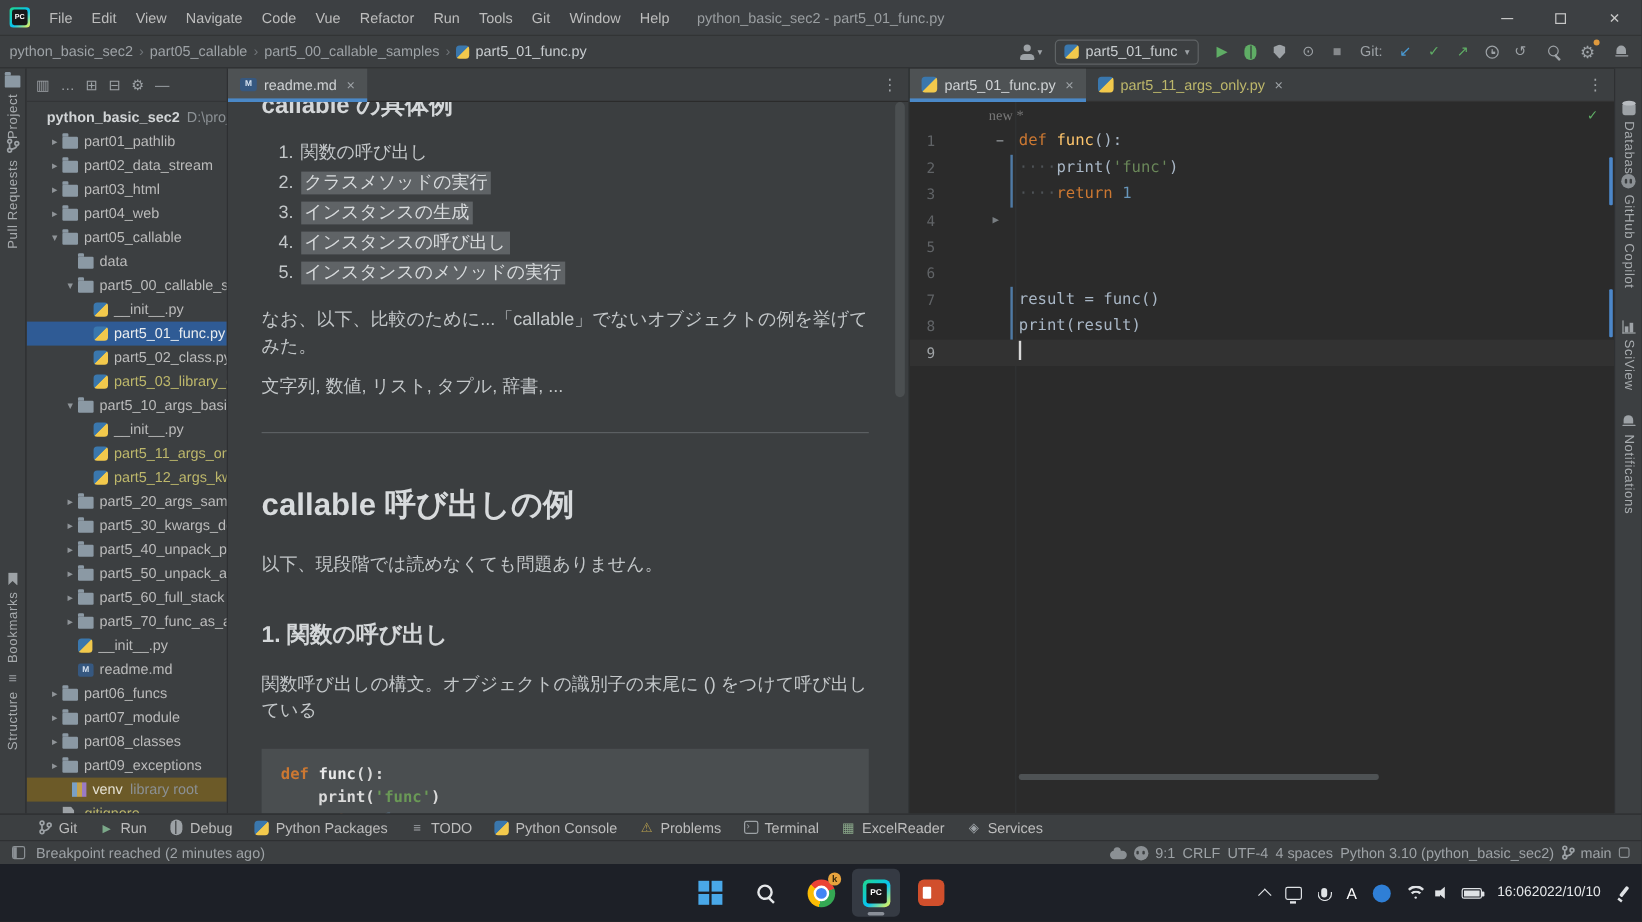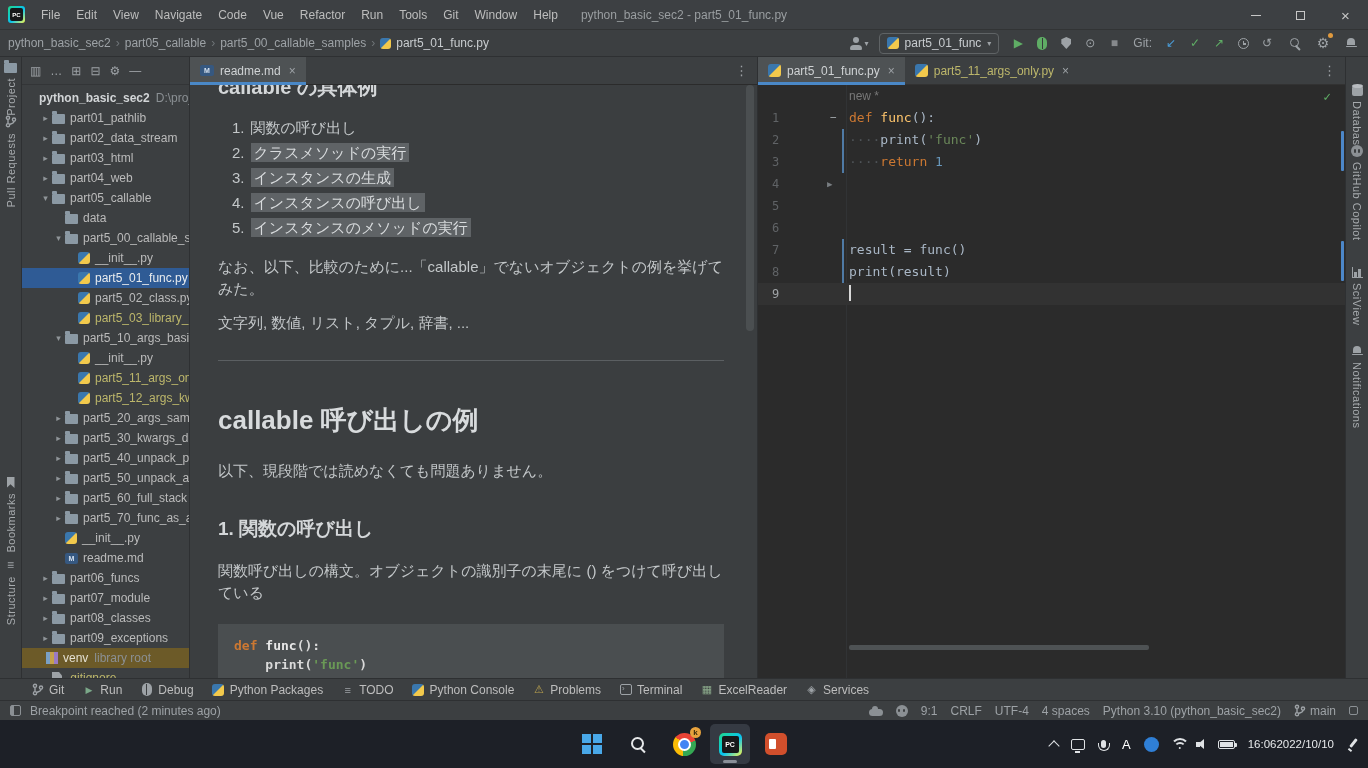--- a/index.html
+++ b/index.html
@@ -114,21 +114,21 @@
   .mk-pl2{color:#dadada}
   .mk-str{color:#6a9956}
   .mk-num{color:#6897bb}
   .vthumb{position:absolute;right:3px;top:0;width:8px;height:246px;background:#55595b;border-radius:4px;opacity:.65}
   
   #editor-panel{flex:1;background:#2b2b2b}
   #editor-panel .tabbar{border-bottom:1px solid #323232}
   .ebody{position:relative;flex:1;overflow:hidden;background:#2b2b2b;
     font-family:"DejaVu Sans Mono",monospace;font-size:13px}
   .ebody::before{content:"";position:absolute;left:88px;top:0;bottom:0;width:1px;background:#313335}
-  .inlay{height:22px;line-height:22px;padding-left:91px;color:#787878;font-size:12px;font-family:Liberation Sans, sans-serif}
+  .inlay{height:22px;line-height:22px;padding-left:66px;color:#787878;font-size:12px;font-family:Liberation Serif, serif}
   .eline{height:22px;line-height:22px;position:relative;padding-left:91px;white-space:pre}
   .eline.cur{background:#323232}
   .lnum{position:absolute;left:14px;top:0;color:#606366;font-size:12px}
   .eline.cur .lnum{color:#a1a5a8}
   .tk-kw{color:#cc7832}.tk-fn{color:#ffc66d}.tk-str{color:#6a8759}.tk-num{color:#6897bb}
   .tk-cmt{color:#7a7e85}.tk-pl{color:#a9b7c6}.tk-ws{color:#4e5357}
   .caret{display:inline-block;width:2px;height:16px;background:#d8d8d8;vertical-align:middle;margin-top:-3px}
   .changebar{position:absolute;left:84px;width:2px;background:#4f7aa5}
   .gut-fold{position:absolute;left:72px;top:22px;height:22px;line-height:22px;color:#9fa4a8;font-size:11px}
   .gut-run{position:absolute;left:69px;top:88px;height:22px;line-height:22px;color:#787d81;font-size:9px}
@@ -151,21 +151,21 @@
     border-top:1px solid #2e3032;display:flex;align-items:center;padding-left:22px}
   .bitem{display:flex;align-items:center;gap:5px;padding:0 9px;height:100%;color:#bdbdbd}
   .bi{display:flex;align-items:center;justify-content:center;width:13px;height:13px;color:#9da2a6;font-size:11px}
   .termic{width:12px;height:11px;border:1.2px solid #9da2a6;border-radius:2px;position:relative}
   .termic::before{content:"›";position:absolute;left:1.5px;top:-1.5px;font-size:8px;color:#9da2a6}
   
   #statusbar{position:absolute;top:700px;left:0;width:1368px;height:20px;background:#3c3f41;
     border-top:1px solid #2e3032;display:flex;align-items:center;padding:0 10px;color:#9da2a6}
   .twtog{width:11px;height:11px;border:1.5px solid #8b9094;border-radius:2px;position:relative;margin-right:9px}
   .twtog::before{content:"";position:absolute;left:0;top:0;bottom:0;width:3px;background:#8b9094}
-  #status-right{margin-left:auto;display:flex;align-items:center;gap:13px}
+  #status-right{margin-left:auto;display:flex;align-items:center;gap:6px}
   .cloudic{width:14px;height:7px;background:#8b9094;border-radius:4px;position:relative;margin-top:3px}
   .cloudic::before{content:"";position:absolute;left:3px;top:-3px;width:6px;height:6px;border-radius:50%;background:#8b9094}
   .wgt{width:9px;height:9px;border:1.5px solid #8b9094;border-radius:2px}
   .branchsvg{display:inline-flex;align-items:center}
   
   #taskbar{position:absolute;top:720px;left:0;width:1368px;height:48px;background:#1d2027}
   .tb-center{position:absolute;left:50%;top:0;transform:translateX(-50%);height:48px;display:flex;align-items:center;gap:6px}
   .tb-app{width:40px;height:40px;border-radius:5px;display:flex;align-items:center;justify-content:center;position:relative}
   .tb-app.active{background:#353a43}
   .tb-app.active::after{content:"";position:absolute;bottom:1px;left:50%;transform:translateX(-50%);
@@ -468,21 +468,21 @@
         <div class="trow" style="padding-left: 17px;">
           <span class="tarrow">▸</span>
           <span class="ti ti-folder"></span>
           <span class="tlabel">part08_classes</span>
         </div>
         <div class="trow" style="padding-left: 17px;">
           <span class="tarrow">▸</span>
           <span class="ti ti-folder"></span>
           <span class="tlabel">part09_exceptions</span>
         </div>
-        <div class="trow venvrow" style="padding-left: 11px;">
+        <div class="trow venvrow" style="padding-left: 25px;">
           <span class="tarrow"></span>
           <span class="ti ti-lib"></span>
           <span class="tlabel">venv</span>
           <span class="tsuffix">library root</span>
         </div>
         <div class="trow" style="padding-left: 17px;">
           <span class="tarrow"></span>
           <span class="ti ti-file"></span>
           <span class="tlabel" style="color: rgb(189, 183, 107);">.gitignore</span>
         </div>

